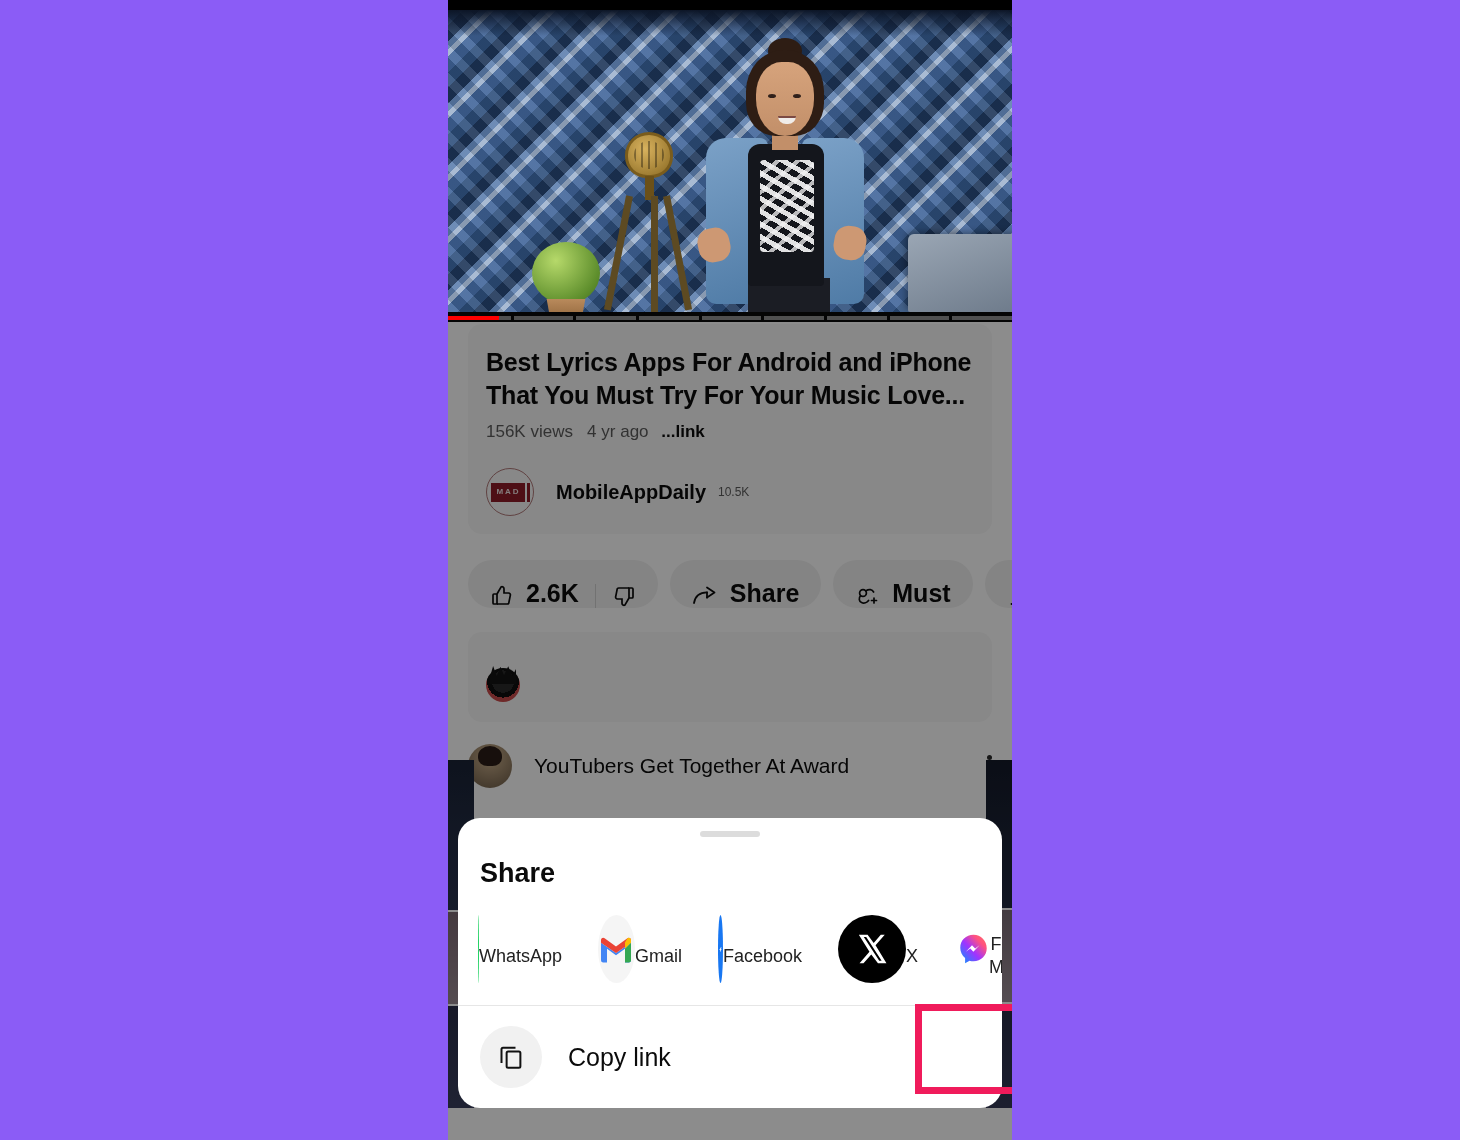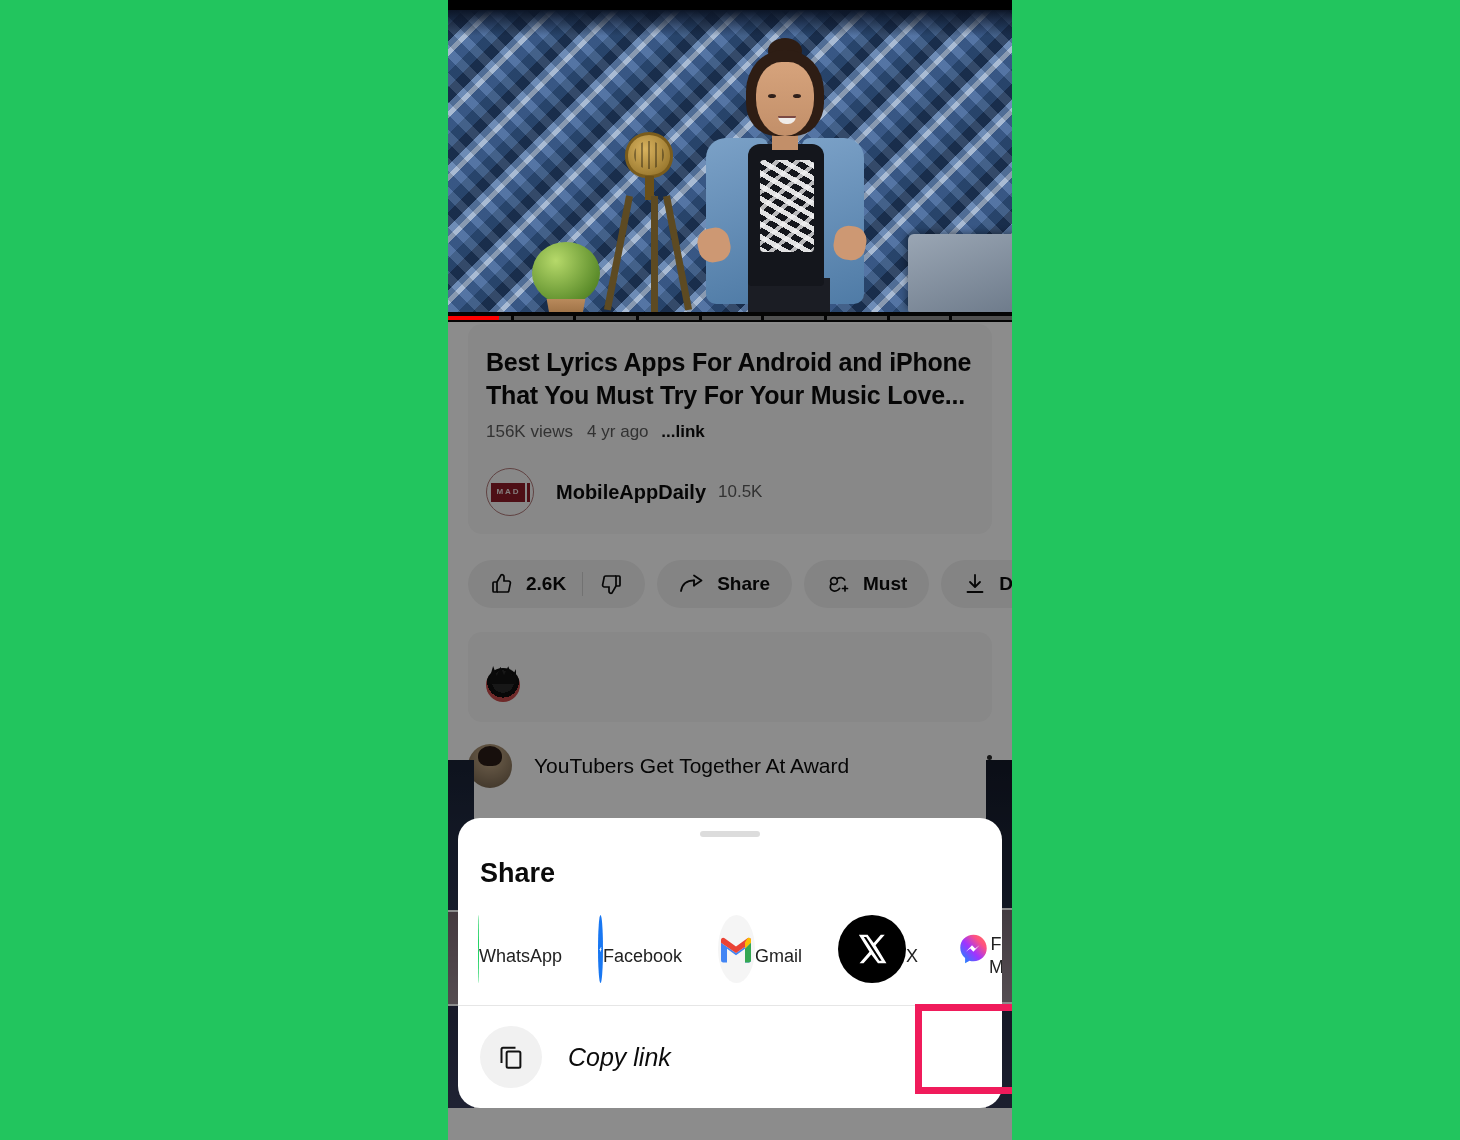--- a/index.html
+++ b/index.html
@@ -7,21 +7,21 @@
     width: 1460px;
     height: 1140px;
     background: #ffffff;
     font-family: "Liberation Sans", sans-serif;
     overflow: hidden;
   }
   #root {
     position: relative;
     width: 1460px;
     height: 1140px;
-    background: #22c55e;
+    background: #8b5cf6;
   }
 
   
   .phone {
     position: absolute;
     left: 448px;
     top: 0;
     width: 564px;
     height: 1140px;
     overflow: hidden;
@@ -201,39 +201,39 @@
   .mad-logo {
     width:34px; height:19px; background:#8f1d28;
     display:flex; align-items:center; justify-content:center;
     gap:2px;
   }
   .mad-logo span {
     color:#efe3e3; font-size:8px; font-weight:700; line-height:1;
   }
   .mad-bar { width:3px; height:19px; background:#8f1d28; margin-left:2px; }
   .channel-name { margin-left: 22px; font-size:20px; font-weight:700; color:#0b0b0b; }
-  .channel-subs { margin-left: 12px; font-size:17px; color:#5c5c5c; }
+  .channel-subs { margin-left: 12px; font-size:12px; color:#5c5c5c; }
   .subscribe-btn {
     margin-left:auto;
     background:#0b0b0b; color:#ffffff;
     font-size:19px; font-weight:600;
     padding: 13px 28px; border-radius: 26px; border:none;
     white-space:nowrap;
   }
 
   .actions-row {
     display:flex; align-items:center; gap:12px;
     margin: 26px 20px 0 20px;
     white-space:nowrap;
   }
   .pill {
-    display:flex; align-items:center; gap:12px;
+    display:flex; align-items:flex-end; gap:12px;
     background:#f1f1f1; border-radius:24px;
     height:48px; padding: 0 22px;
-    font-size:19px; font-weight:600; color:#0b0b0b;
+    font-size:25px; font-weight:600; color:#0b0b0b;
     flex:0 0 auto;
   }
   .pill .sep {
     width:1px; height:24px; background:#cfcfcf; margin: 0 4px;
   }
   .pill svg { display:block; }
 
   .comments-card {
     margin: 24px 20px 0 20px;
     padding: 18px 18px 20px 18px;
@@ -326,21 +326,20 @@
     overflow:hidden;
   }
   .app-label {
     margin-top:14px; font-size:18px; color:#222; text-align:center;
     line-height:23px;
   }
   .sheet-div { height:1px; background:#e6e6e6; margin-top:22px; }
   .copy-row {
     display:flex; align-items:center; gap:26px;
     padding: 20px 0 20px 22px;
-    font-style: italic;
   }
   .copy-circle {
     width:62px; height:62px; border-radius:50%;
     background:#f1f1f1;
     display:flex; align-items:center; justify-content:center;
     flex:0 0 auto;
   }
   .copy-label { font-size:25px; color:#0b0b0b; }
 
   
@@ -525,40 +524,40 @@
               <path d="M24 7C14.6 7 7 14.6 7 24c0 3 .8 5.8 2.2 8.2L7 41l9-2.3A17 17 0 1 0 24 7z" fill="#25D366"></path>
               <path d="M24 9.6A14.4 14.4 0 0 0 11.9 31.8l.4.6-1.3 4.8 4.9-1.3.6.3A14.4 14.4 0 1 0 24 9.6z" fill="#fff"></path>
               <path d="M24 11.8a12.2 12.2 0 0 0-10.3 18.7l.4.7-1 3.7 3.8-1 .7.4A12.2 12.2 0 1 0 24 11.8z" fill="#25D366"></path>
               <path d="M19.4 17.6c-.3-.7-.6-.7-.9-.7h-.8c-.3 0-.8.1-1.2.6-.4.5-1.5 1.5-1.5 3.6s1.6 4.2 1.8 4.5c.2.3 3 4.8 7.4 6.5 3.7 1.5 4.5 1.2 5.3 1.1.8-.1 2.5-1 2.9-2 .4-1 .4-1.8.3-2-.1-.2-.4-.3-.9-.5-.4-.2-2.5-1.3-2.9-1.4-.4-.2-.7-.2-1 .2-.3.5-1.1 1.4-1.3 1.7-.2.3-.5.3-.9.1-.4-.2-1.8-.7-3.5-2.2-1.3-1.1-2.1-2.6-2.4-3-.2-.4 0-.7.2-.9l.7-.8c.2-.3.3-.5.4-.8.1-.3.1-.6 0-.8l-1.7-3.9z" fill="#fff"></path>
             </svg>
           </div>
           <div class="app-label">WhatsApp</div>
         </div>
 
         <div class="app">
-          <div class="app-icon" style="background:#1877F2">
-            <svg width="68" height="68" viewBox="0 0 48 48">
-              <circle cx="24" cy="24" r="24" fill="#1877F2"></circle>
-              <path d="M27.5 48V30.5h5.9l.9-6.9h-6.8v-4.4c0-2 .6-3.4 3.4-3.4h3.6V9.6c-.6-.1-2.8-.3-5.3-.3-5.3 0-8.9 3.2-8.9 9.1v5.1h-6v6.9h6V48h7.2z" fill="#fff"></path>
-            </svg>
-          </div>
-          <div class="app-label">Facebook</div>
-        </div>
-
-        <div class="app">
           <div class="app-icon" style="background:#f5f5f5">
             <svg width="36" height="28" viewBox="0 0 48 36">
               <path d="M4 33V9.5l20 13.8L44 9.5V33a3 3 0 0 1-3 3h-5V17.6L24 26.2 12 17.6V36H7a3 3 0 0 1-3-3z" fill="#4285F4"></path>
               <path d="M4 9.5V6a3 3 0 0 1 4.8-2.4L24 14.8 39.2 3.6A3 3 0 0 1 44 6v3.5L24 23.3 4 9.5z" fill="#EA4335"></path>
               <path d="M36 17.6V36h5a3 3 0 0 0 3-3V9.5L36 17.6z" fill="#34A853"></path>
               <path d="M4 9.5V33a3 3 0 0 0 3 3h5V17.6L4 9.5z" fill="#C5221F" opacity="0"></path>
               <path d="M44 6v3.5L36 17.6V9.4l3.2-5.8A3 3 0 0 1 44 6z" fill="#FBBC04"></path>
             </svg>
           </div>
           <div class="app-label">Gmail</div>
+        </div>
+
+        <div class="app">
+          <div class="app-icon" style="background:#1877F2">
+            <svg width="68" height="68" viewBox="0 0 48 48">
+              <circle cx="24" cy="24" r="24" fill="#1877F2"></circle>
+              <path d="M27.5 48V30.5h5.9l.9-6.9h-6.8v-4.4c0-2 .6-3.4 3.4-3.4h3.6V9.6c-.6-.1-2.8-.3-5.3-.3-5.3 0-8.9 3.2-8.9 9.1v5.1h-6v6.9h6V48h7.2z" fill="#fff"></path>
+            </svg>
+          </div>
+          <div class="app-label">Facebook</div>
         </div>
 
         <div class="app">
           <div class="app-icon" style="background:#000000">
             <svg width="34" height="34" viewBox="0 0 24 24" fill="#ffffff">
               <path d="M18.2 2H21l-6.5 7.4L22.2 22h-6l-4.7-6.2L6 22H3.2l7-8-7.5-12h6.2l4.3 5.7L18.2 2zm-1 18.3h1.6L7.9 3.6H6.2l10.9 16.7z"></path>
             </svg>
           </div>
           <div class="app-label">X</div>
         </div>

